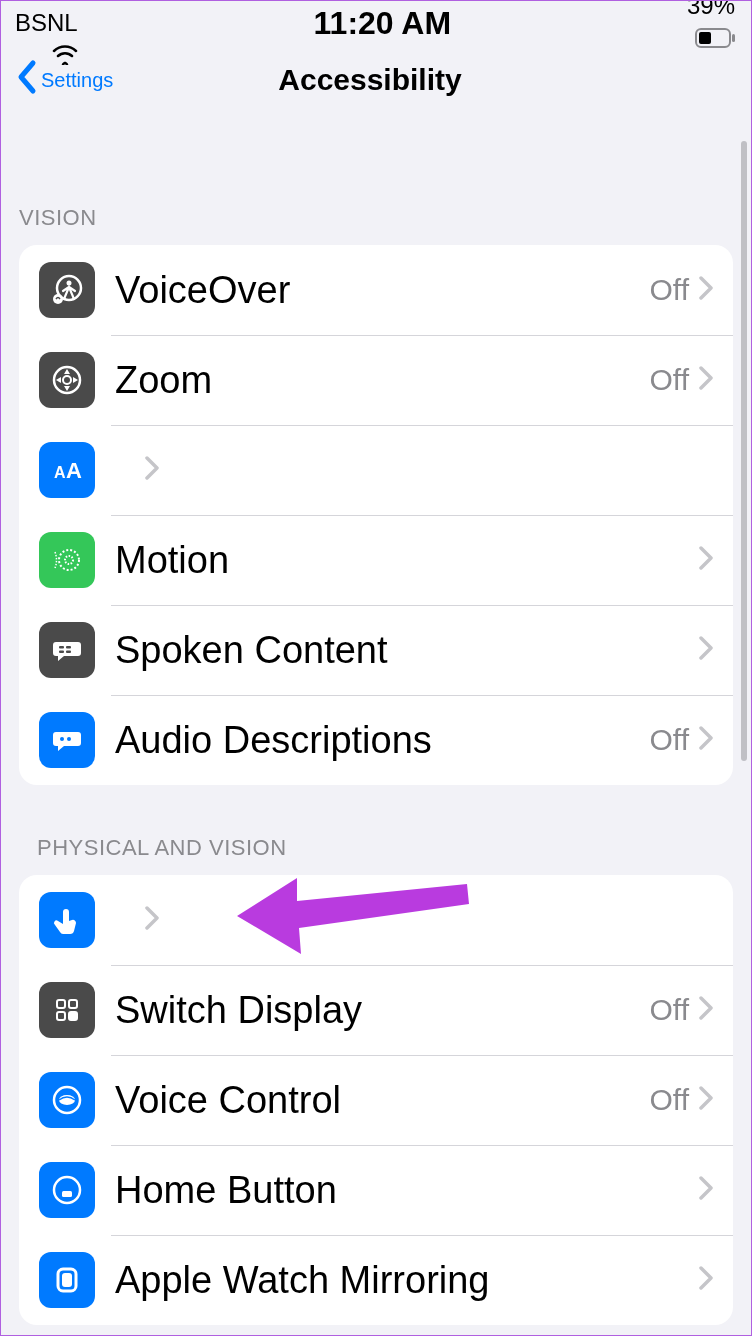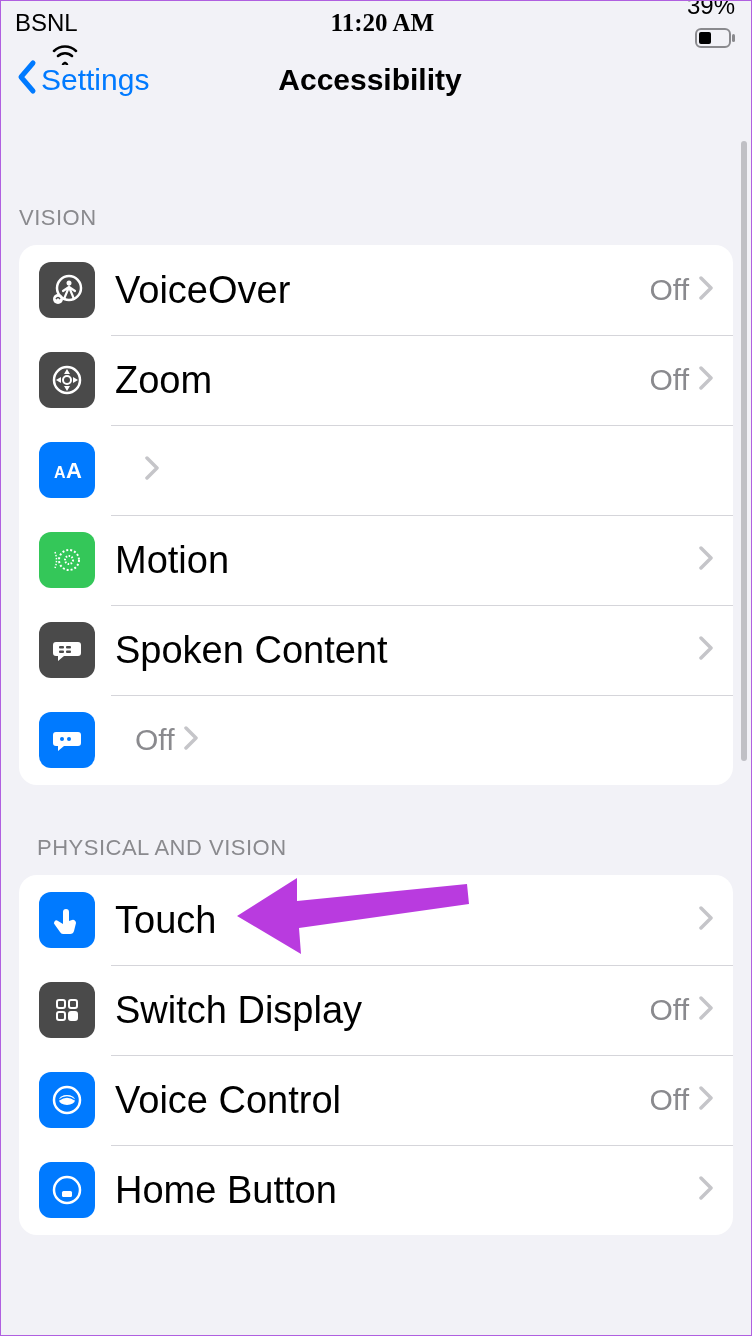--- a/index.html
+++ b/index.html
@@ -2,25 +2,25 @@
 <html><head>
 <meta charset="utf-8">
 <style>
   * { box-sizing: border-box; margin: 0; padding: 0; }
   html, body { width: 752px; height: 1336px; background: #f2f2f7; font-family: -apple-system, 'Helvetica Neue', Arial, sans-serif; position: relative; overflow: hidden; }
   body { border: 1px solid #b060e0; }
 
   
   .status-bar { height: 44px; display: flex; align-items: center; justify-content: space-between; padding: 0 16px 0 14px; font-size: 24px; font-weight: 600; color: #000; }
   .status-left, .status-right { display: flex; align-items: flex-end; gap: 6px; flex-direction: column; }
-  .status-center { font-size: 25px; font-weight: 700; font-family: Liberation Serif, serif; }
+  .status-center { font-size: 32px; font-weight: 700; }
 
   
   .nav-bar { height: 70px; display: flex; align-items: center; position: relative; }
-  .back-area { display: flex; align-items: center; color: #007aff; font-size: 30px; padding-left: 14px; font-weight: 400; }
+  .back-area { display: flex; align-items: center; color: #007aff; font-size: 20px; padding-left: 14px; font-weight: 400; }
   .back-chevron { font-size: 42px; font-weight: 400; line-height: 1; margin-right: 4px; }
   .nav-title { position: absolute; left: 0; right: 12px; text-align: center; font-size: 30px; font-weight: 700; color: #000; pointer-events: none; }
 
   .content { padding: 0; overflow-y: auto; height: calc(1336px - 44px - 70px); }
 
   .section-header { font-size: 22px; color: #8a8a8e; padding: 50px 36px 14px 36px; letter-spacing: 0.5px; }
   .section-header.first { padding-top: 90px; padding-left: 18px; }
 
   .group { background: #fff; margin: 0 18px; border-radius: 18px; overflow: hidden; }
 
@@ -175,38 +175,38 @@
     </div>
 
     <div class="row">
       <div class="row-icon ic-blue">
         <svg viewBox="0 0 36 36">
             <path d="M7 10 h22 a3 3 0 0 1 3 3 v8 a3 3 0 0 1 -3 3 h-14 l-6 5 v-5 h-2 a3 3 0 0 1 -3 -3 v-8 a3 3 0 0 1 3 -3 z" fill="#fff"></path>
             <circle cx="13" cy="17" r="2" fill="#007aff"></circle>
             <circle cx="20" cy="17" r="2" fill="#007aff"></circle>
           </svg>
       </div>
+      <div class="row-label">Audio Descriptions</div>
       <div class="row-value">Off</div>
       <span class="row-chevron"><svg width="14" height="24" viewBox="0 0 14 24">
             <polyline points="2,2 12,12 2,22" stroke="#c5c5c9" stroke-width="3.5" fill="none" stroke-linecap="round" stroke-linejoin="round"></polyline>
           </svg></span>
     </div>
 
   </div>
 
   <div class="section-header">PHYSICAL AND VISION</div>
   <div class="group">
 
     <div class="row">
       <div class="row-icon ic-blue">
         <svg viewBox="0 0 36 36">
             <path d="M14 10 a3 3 0 0 1 6 0 v9 l3 -1 a3 3 0 0 1 4 3 l-2 8 a4 4 0 0 1 -4 3 h-7 a4 4 0 0 1 -3 -2 l-5 -7 a2.5 2.5 0 0 1 3 -4 l5 3 z" fill="#fff"></path>
           </svg>
       </div>
-      <div class="row-label">Touch</div>
       <div class="row-value"></div>
       <span class="row-chevron"><svg width="14" height="24" viewBox="0 0 14 24">
             <polyline points="2,2 12,12 2,22" stroke="#c5c5c9" stroke-width="3.5" fill="none" stroke-linecap="round" stroke-linejoin="round"></polyline>
           </svg></span>
     </div>
 
     <div class="row">
       <div class="row-icon ic-black">
         <svg viewBox="0 0 36 36">
             <rect x="8" y="8" width="8" height="8" rx="2" stroke="#fff" stroke-width="2" fill="none"></rect>
@@ -244,20 +244,33 @@
             <rect x="13" y="19" width="10" height="6" rx="1.5" fill="#fff"></rect>
           </svg>
       </div>
       <div class="row-label">Home Button</div>
       <div class="row-value"></div>
       <span class="row-chevron"><svg width="14" height="24" viewBox="0 0 14 24">
             <polyline points="2,2 12,12 2,22" stroke="#c5c5c9" stroke-width="3.5" fill="none" stroke-linecap="round" stroke-linejoin="round"></polyline>
           </svg></span>
     </div>
 
+    <div class="row">
+      <div class="row-icon ic-blue">
+        <svg viewBox="0 0 36 36">
+            <rect x="9" y="7" width="18" height="22" rx="5" stroke="#fff" stroke-width="3" fill="none"></rect>
+            <rect x="13" y="11" width="10" height="14" rx="3" fill="#fff"></rect>
+          </svg>
+      </div>
+      <div class="row-label">Apple Watch Mirroring</div>
+      <div class="row-value"></div>
+      <span class="row-chevron"><svg width="14" height="24" viewBox="0 0 14 24">
+            <polyline points="2,2 12,12 2,22" stroke="#c5c5c9" stroke-width="3.5" fill="none" stroke-linecap="round" stroke-linejoin="round"></polyline>
+          </svg></span>
+    </div>
 
   </div>
 
 </div>
 
 <div class="scroll-ind"></div>
 
 <div class="arrow-annot">
   <svg width="240" height="120" viewBox="0 0 240 120">
     <defs>

